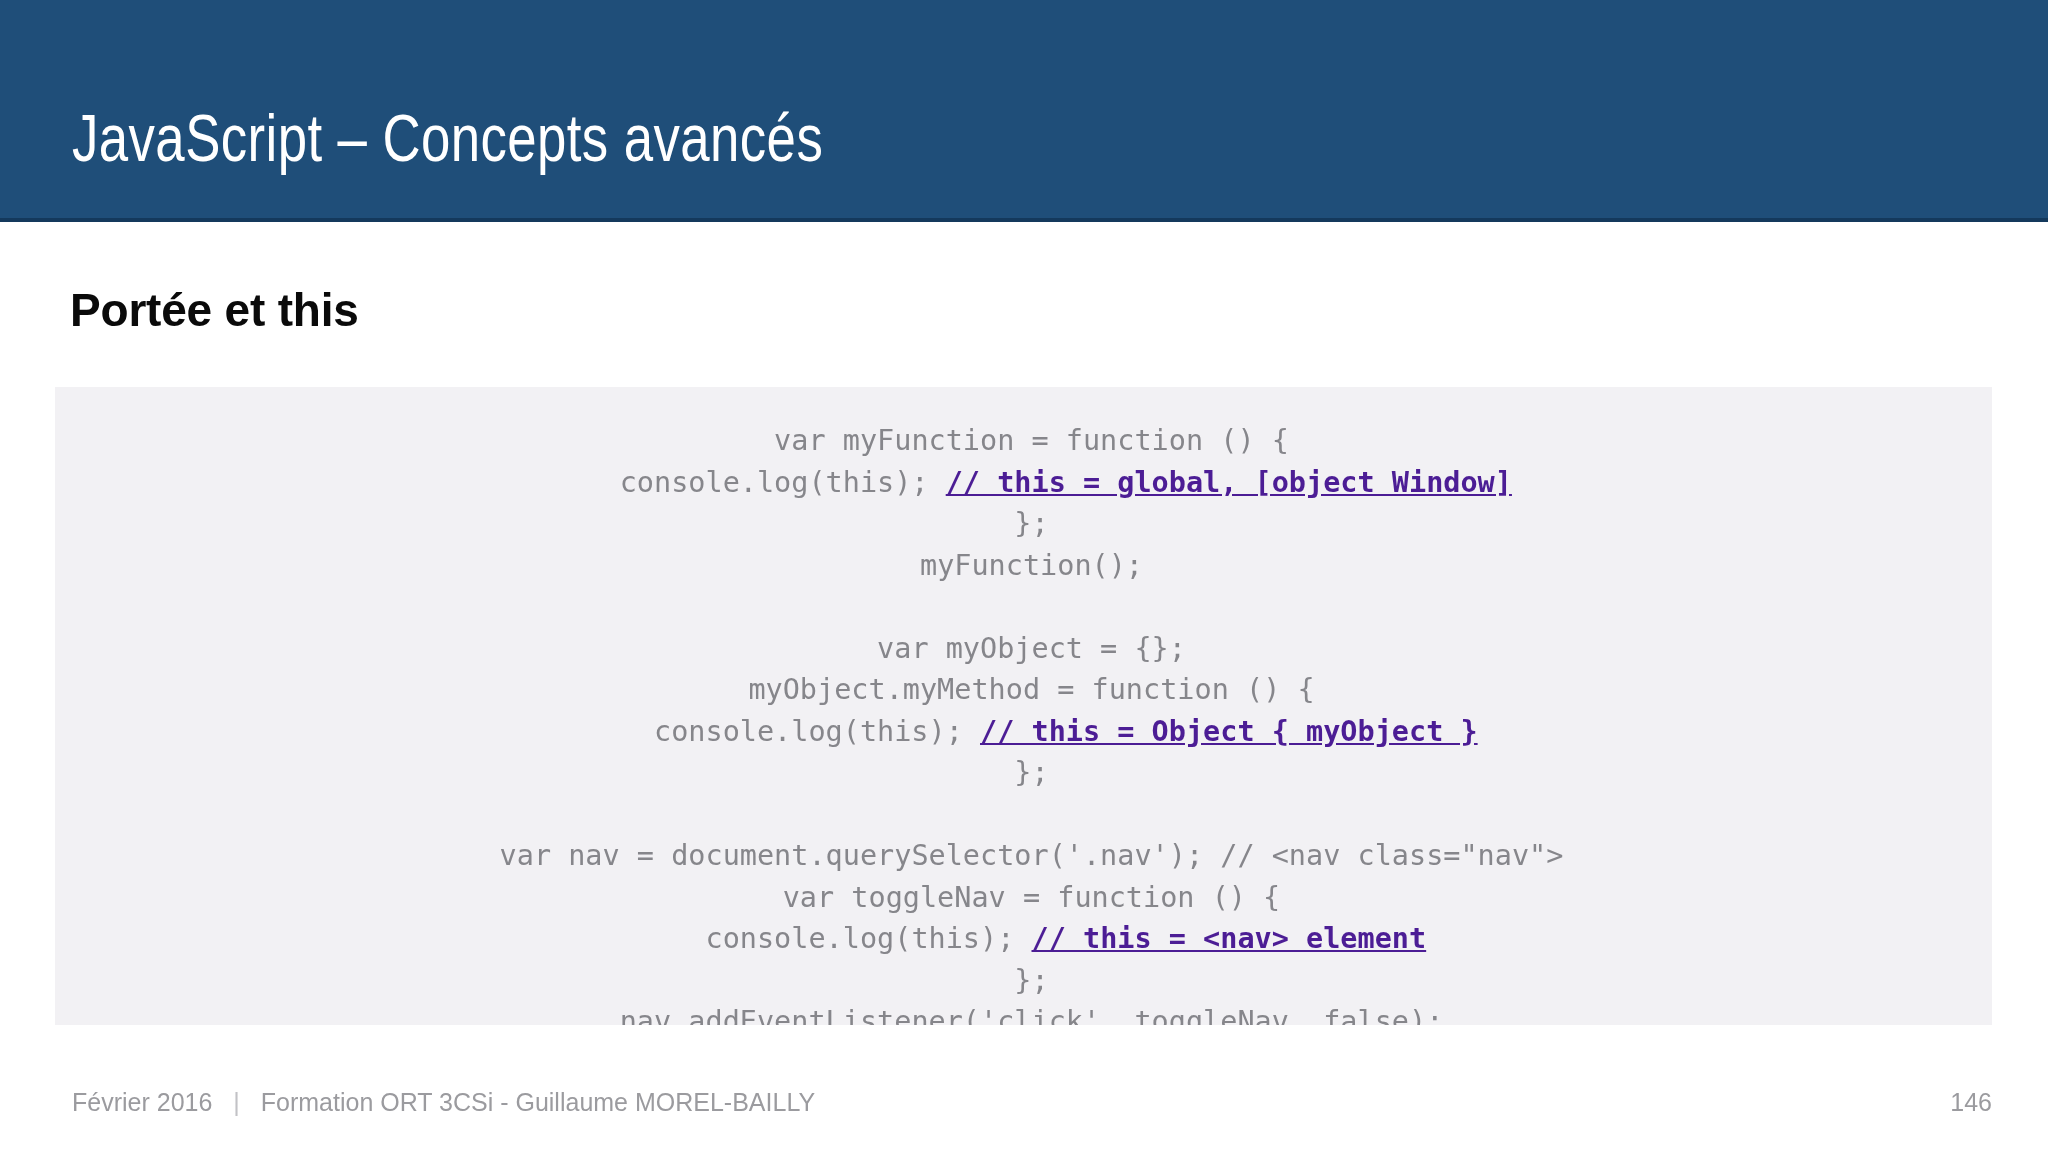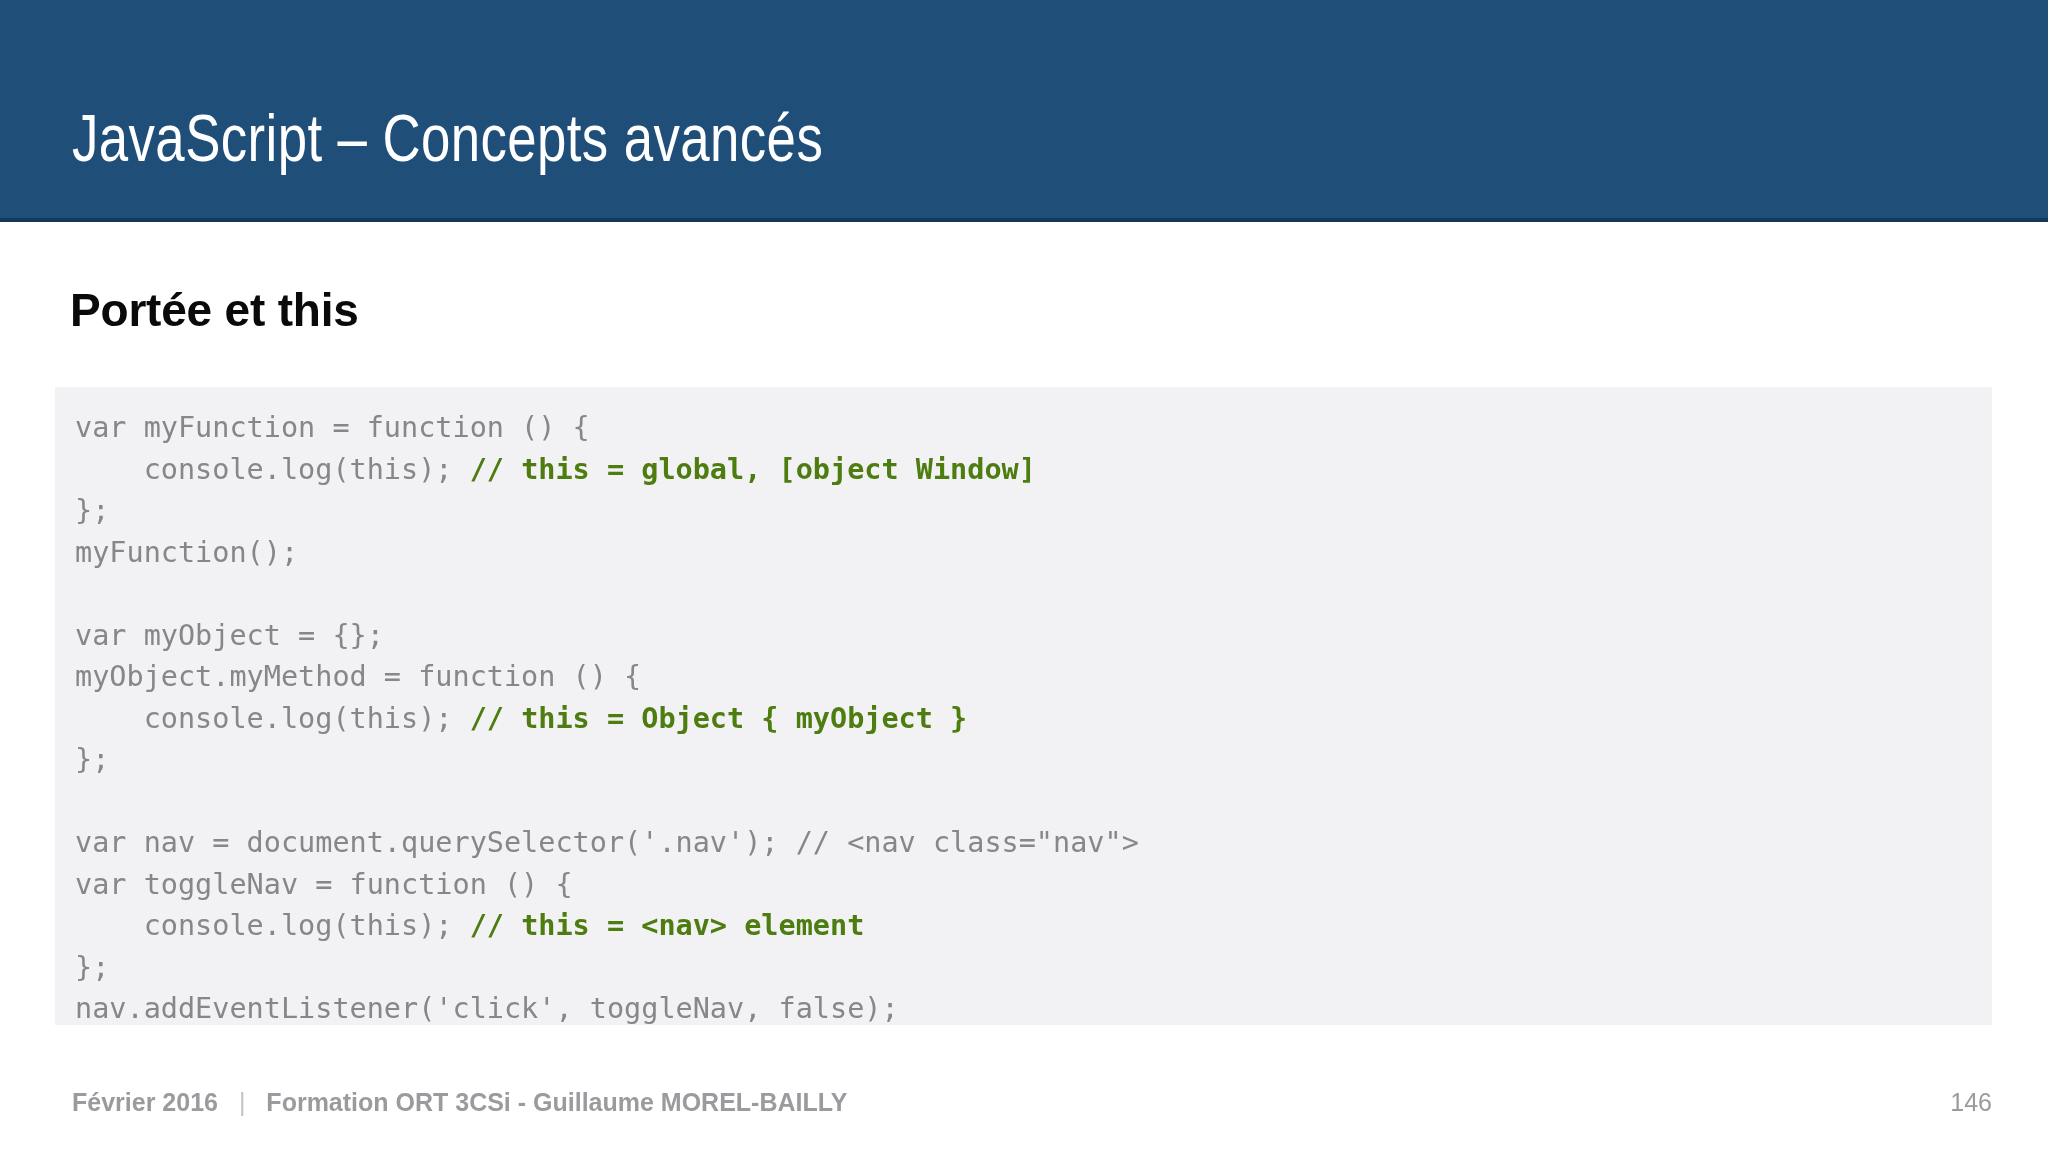--- a/index.html
+++ b/index.html
@@ -72,42 +72,44 @@
     left: 55px;
     top: 387px;
     width: 1937px;
     height: 638px;
     background: #f2f1f4;
     box-sizing: border-box;
     padding: 16px 0 0 0;
     overflow: hidden;
   }
   .code-lines {
-    margin: 4px;
+    margin: 17px;
     padding: 0;
     font-family: "DejaVu Sans Mono", "Liberation Mono", monospace;
     font-size: 28.5px;
     line-height: 41.5px;
     color: #86868b;
     white-space: pre;
     letter-spacing: 0px;
+    text-align: center;
   }
   .code-line {
     display: block;
     padding-left: 16px;
     min-height: 41.5px;
     white-space: pre;
   }
   .tok-code {
     color: #86868b;
     font-weight: normal;
   }
   .tok-comment-strong {
-    color: #4d7c0f;
+    color: #4c1d95;
     font-weight: bold;
+    text-decoration: underline;
   }
   .tok-comment-muted {
     color: #86868b;
     font-weight: normal;
   }
   .code-line.blank {
     height: 41.5px;
   }
 
   
@@ -124,21 +126,20 @@
     top: 0;
     color: #9b9b9f;
     font-family: "Liberation Sans", sans-serif;
     font-size: 25px;
     line-height: 34px;
     white-space: nowrap;
   }
   .footer-date,
   .footer-course {
     display: inline;
-    font-weight: bold;
   }
   .footer-sep {
     display: inline-block;
     padding: 0 14px;
     color: #c2c2c6;
   }
   .page-number {
     position: absolute;
     right: 56px;
     top: 0;

